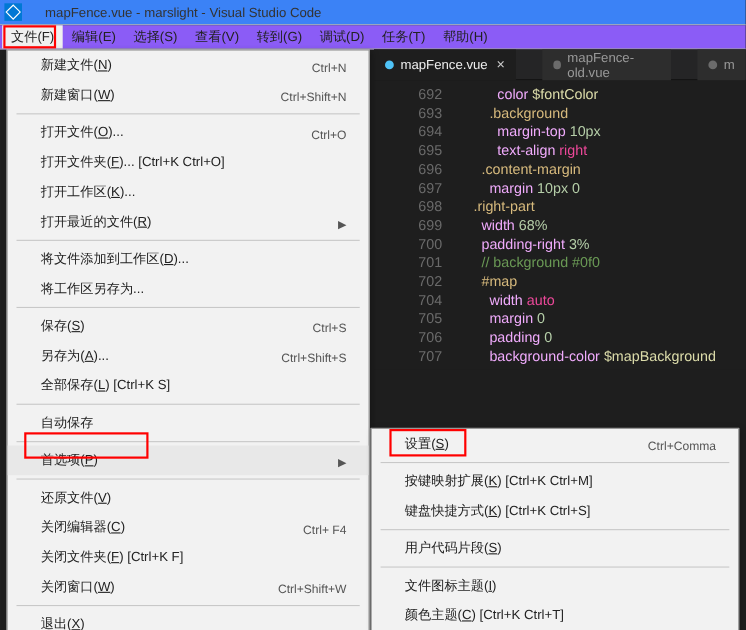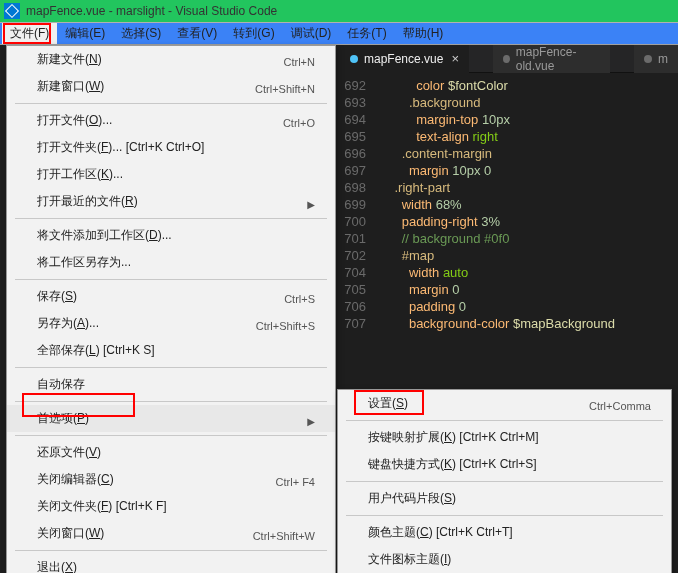--- a/index.html
+++ b/index.html
@@ -1,21 +1,21 @@
 <!DOCTYPE html>
 <html><head>
 <meta charset="utf-8">
 <style>
 * { margin: 0; padding: 0; box-sizing: border-box; font-family: "Microsoft YaHei", "Segoe UI", sans-serif; }
 body { width: 678px; height: 573px; background: #1e1e1e; overflow: hidden; position: relative; }
-.titlebar { height: 23px; background: #22c55e; border-bottom: 1px solid #b0b0b0; display: flex; align-items: center; padding-left: 4px; }
+.titlebar { height: 23px; background: #3b82f6; border-bottom: 1px solid #b0b0b0; display: flex; align-items: center; padding-left: 4px; gap: 15px; }
 .titlebar-icon { width: 16px; height: 16px; background: #0078d4; margin-right: 6px; display: inline-flex; align-items: center; justify-content: center; }
 .titlebar-icon::before { content: ""; width: 8px; height: 8px; border: 1px solid #fff; transform: rotate(45deg); }
 .titlebar-text { font-size: 12px; color: #333; }
-.menubar { height: 22px; background: #3b82f6; border-bottom: 1px solid #a0a0a0; display: flex; align-items: center; padding-left: 2px; text-align: right; }
+.menubar { height: 22px; background: #8b5cf6; border-bottom: 1px solid #a0a0a0; display: flex; align-items: center; padding-left: 2px; text-align: right; }
 .menubar-item { font-size: 12px; color: #222; padding: 2px 8px; cursor: pointer; }
 .menubar-item.active { background: #f0f0f0; }
 .file-menu { position: absolute; top: 45px; left: 6px; width: 330px; background: #f2f2f2; border: 1px solid #999; box-shadow: 2px 2px 6px rgba(0,0,0,0.3); z-index: 10; }
 .menu-item { display: flex; justify-content: space-between; align-items: flex-end; padding: 5px 20px 5px 30px; font-size: 12px; color: #222; cursor: pointer; }
 .menu-item.highlighted { background: #e8e8e8; }
 .menu-sep { height: 1px; background: #c8c8c8; margin: 3px 8px; }
 .menu-shortcut { color: #555; font-size: 11px; }
 .submenu-arrow { color: #555; font-size: 10px; }
 .red-box { position: absolute; border: 2px solid #ff0000; pointer-events: none; z-index: 20; }
 .red-box.file { top: 23px; left: 3px; width: 48px; height: 21px; }
@@ -24,27 +24,27 @@
 .submenu { position: absolute; top: 389px; left: 337px; width: 335px; background: #f2f2f2; border: 1px solid #999; box-shadow: 2px 2px 6px rgba(0,0,0,0.3); z-index: 15; }
 .editor-area { position: absolute; left: 340px; top: 45px; right: 0; background: #1e1e1e; }
 .tabs { height: 28px; background: #252526; display: flex; align-items: center; border-bottom: 1px solid #111; gap: 24px; }
 .tab { display: flex; align-items: center; height: 28px; padding: 0 10px; font-size: 12px; cursor: pointer; }
 .tab.active { background: #1e1e1e; color: #eee; }
 .tab.inactive { background: #2d2d2d; color: #999; }
 .tab-dot { width: 8px; height: 8px; border-radius: 50%; background: #4fc3f7; margin-right: 6px; }
 .tab.inactive .tab-dot { background: #6b6b6b; }
 .tab-close { margin-left: 8px; color: #ccc; font-size: 13px; }
 .code { font-family: Consolas, "Courier New", monospace; font-size: 13px; padding: 4px 0; background: #1e1e1e; }
-.code-line { display: flex; line-height: 17px; white-space: pre; }
+.code-line { display: flex; line-height: 17px; white-space: pre; margin-left: 36px; }
 .ln { width: 40px; text-align: right; color: #6a6a6a; padding-right: 14px; user-select: none; }
-.tok-prop { color: #fdba74; }
+.tok-prop { color: #f0abfc; }
 .tok-var { color: #dcdcaa; }
 .tok-sel { color: #d7ba7d; }
 .tok-num { color: #b5cea8; }
-.tok-kw { color: #84cc16; }
+.tok-kw { color: #ec4899; }
 .tok-comment { color: #6a9955; }
 .watermark { position: absolute; bottom: 18px; right: 12px; color: #bbb; font-size: 12px; display: flex; align-items: center; gap: 4px; z-index: 5; opacity: 0.7; }
 .watermark-icon { width: 18px; height: 12px; border: 1.5px solid #bbb; border-radius: 6px; position: relative; }
 .watermark-icon::before, .watermark-icon::after { content: ""; position: absolute; width: 5px; height: 5px; border: 1.5px solid #bbb; border-radius: 50%; top: 1px; }
 .watermark-icon::before { left: 2px; }
 .watermark-icon::after { left: 8px; }
 .underline { text-decoration: underline; }
 </style>
 </head>
 <body>
@@ -183,24 +183,24 @@
     </div>
     <div class="menu-item">
       <span>键盘快捷方式(<span class="underline">K</span>) [Ctrl+K Ctrl+S]</span>
     </div>
     <div class="menu-sep"></div>
     <div class="menu-item">
       <span>用户代码片段(<span class="underline">S</span>)</span>
     </div>
     <div class="menu-sep"></div>
     <div class="menu-item">
+      <span>文件图标主题(<span class="underline">I</span>)</span>
+    </div>
+    <div class="menu-item">
       <span>颜色主题(<span class="underline">C</span>) [Ctrl+K Ctrl+T]</span>
-    </div>
-    <div class="menu-item">
-      <span>文件图标主题(<span class="underline">I</span>)</span>
     </div>
   </div>
 
 <div class="red-box file"></div>
 <div class="red-box pref"></div>
 <div class="red-box settings"></div>
 
 <div class="watermark">
   <span class="watermark-icon"></span>
   <span>亿速云</span>

